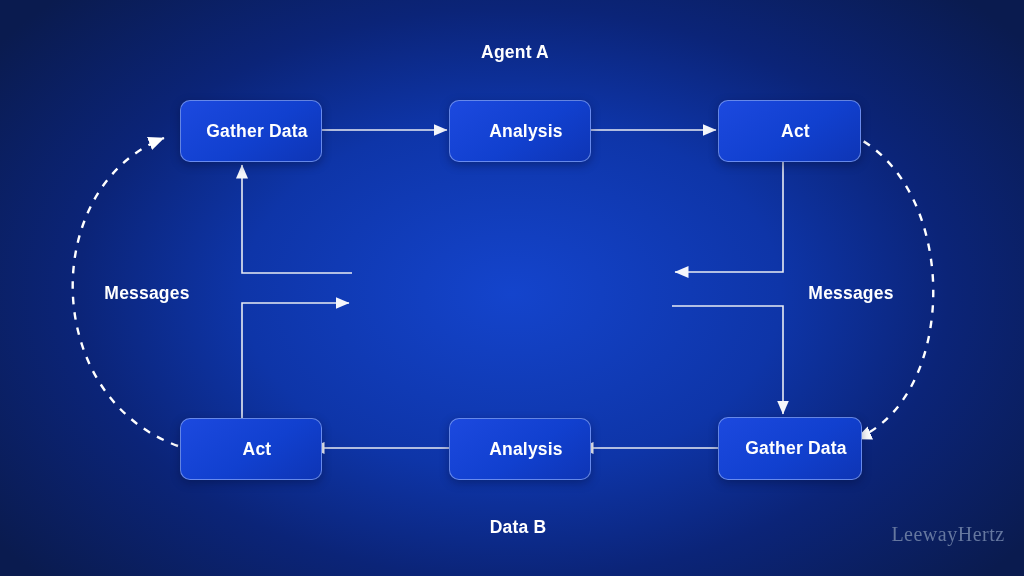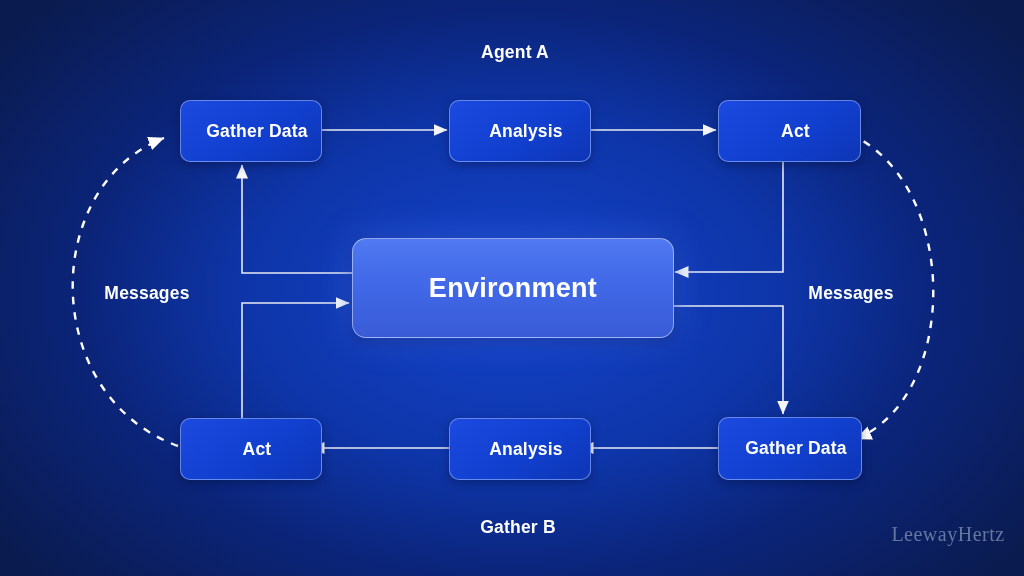--- a/index.html
+++ b/index.html
@@ -79,26 +79,25 @@
     <path d="M 178 446 C 40 396 40 186 164 138" stroke="#ffffff" stroke-width="2.4" fill="none" stroke-dasharray="7.5 8" marker-end="url(#ahBig)"></path>
     <path d="M 850 134 C 960 184 960 396 856 439" stroke="#ffffff" stroke-width="2.4" fill="none" stroke-dasharray="7.5 8" marker-end="url(#ahBig)"></path>
   </svg>
 
   <div class="tag" style="left:430px;top:40px;width:170px;height:24px;">Agent A</div>
 
   <div class="node" style="left:180px;top:100px;width:128px;height:60px;">Gather Data</div>
   <div class="node" style="left:449px;top:100px;width:128px;height:60px;">Analysis</div>
   <div class="node" style="left:718px;top:100px;width:129px;height:60px;">Act</div>
 
-  <div class="env">Environment</div>
 
   <div class="tag" style="left:87px;top:281px;width:120px;height:24px;">Messages</div>
   <div class="tag" style="left:791px;top:281px;width:120px;height:24px;">Messages</div>
 
   <div class="node" style="left:180px;top:418px;width:128px;height:60px;">Act</div>
   <div class="node" style="left:449px;top:418px;width:128px;height:60px;">Analysis</div>
   <div class="node" style="left:718px;top:417px;width:130px;height:61px;">Gather Data</div>
 
-  <div class="tag" style="left:433px;top:515px;width:170px;height:24px;">Gather B</div>
+  <div class="tag" style="left:433px;top:515px;width:170px;height:24px;">Data B</div>
 
   <div class="watermark">LeewayHertz</div>
 
 </div>
 
 </body></html>

